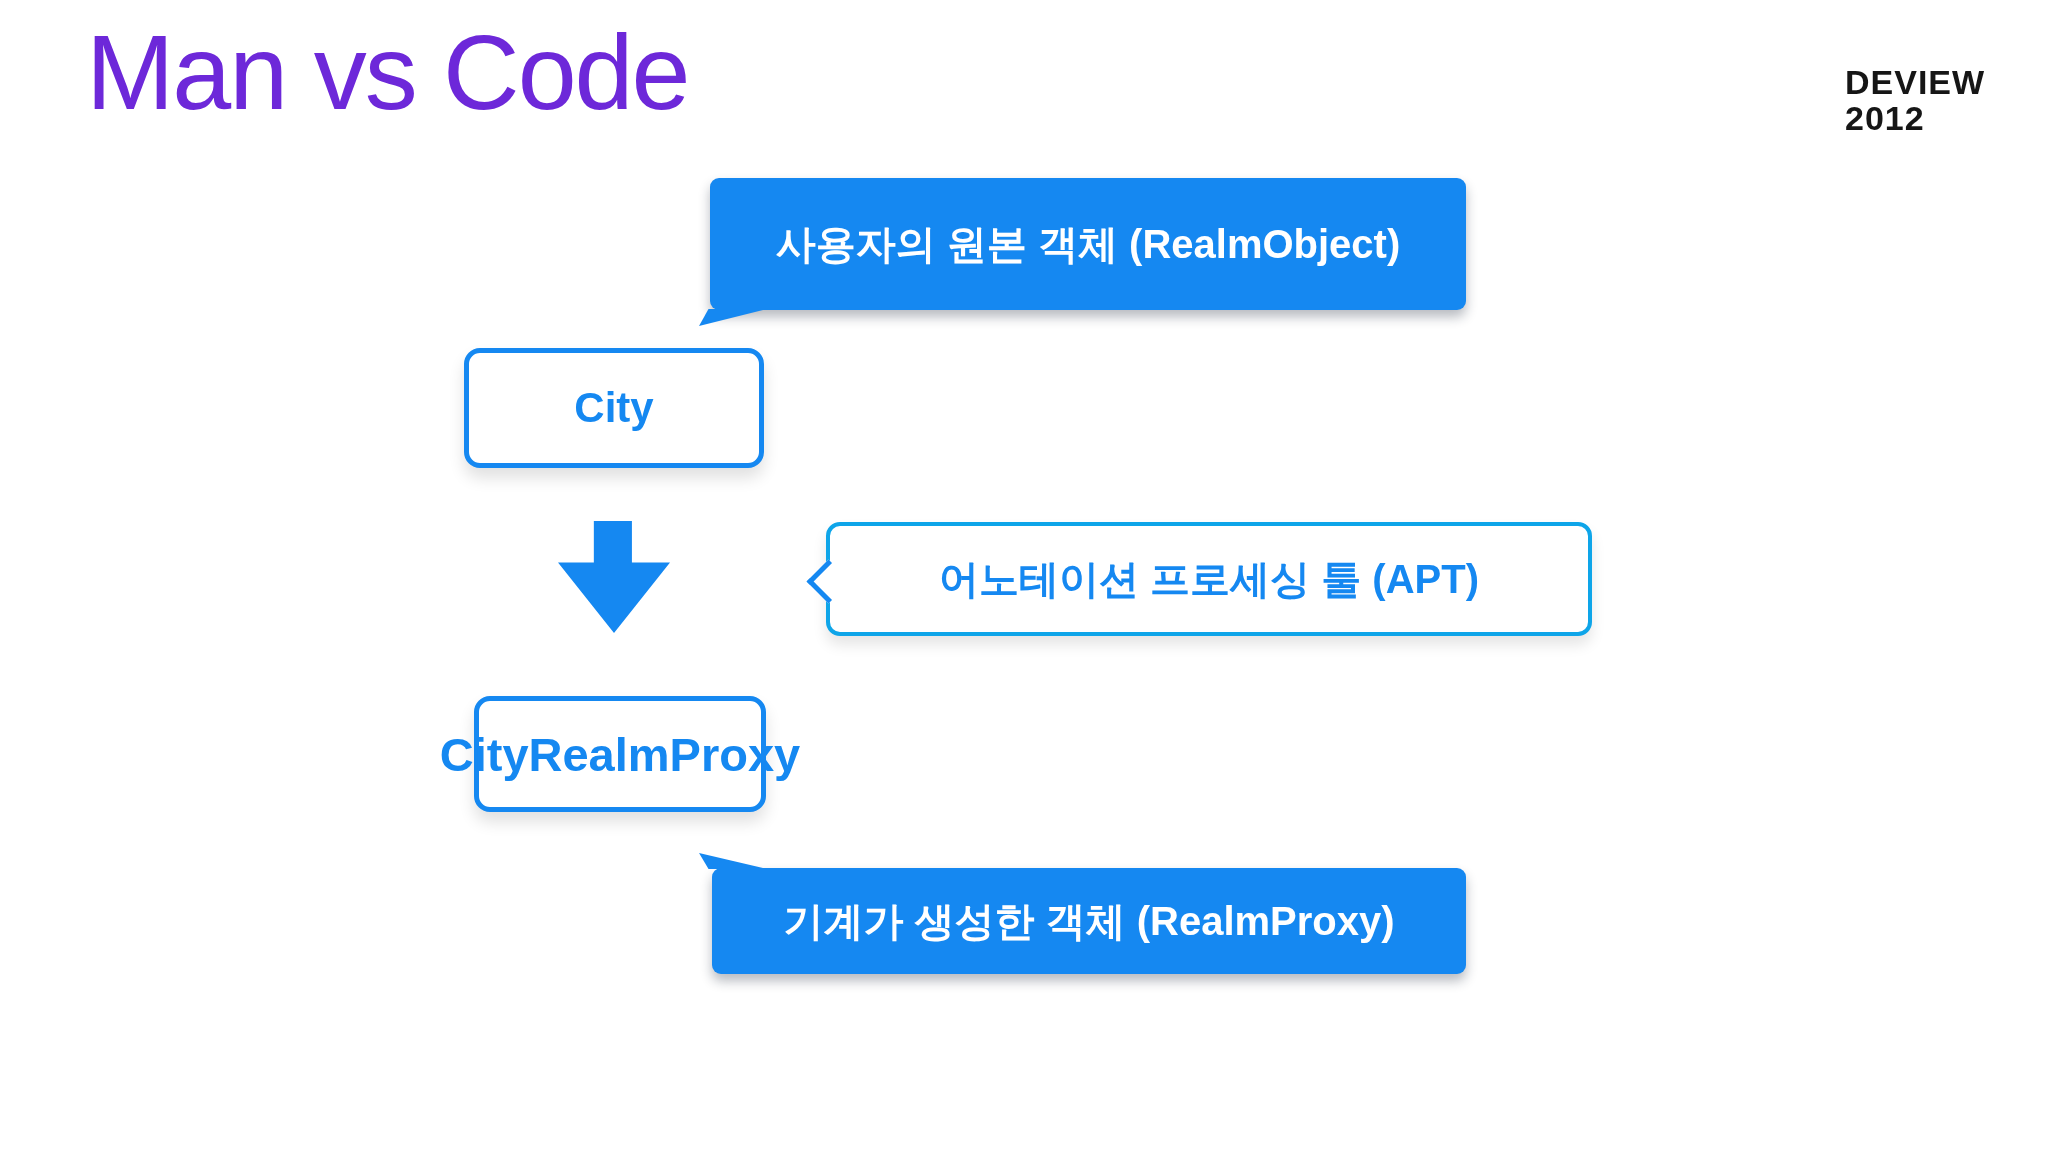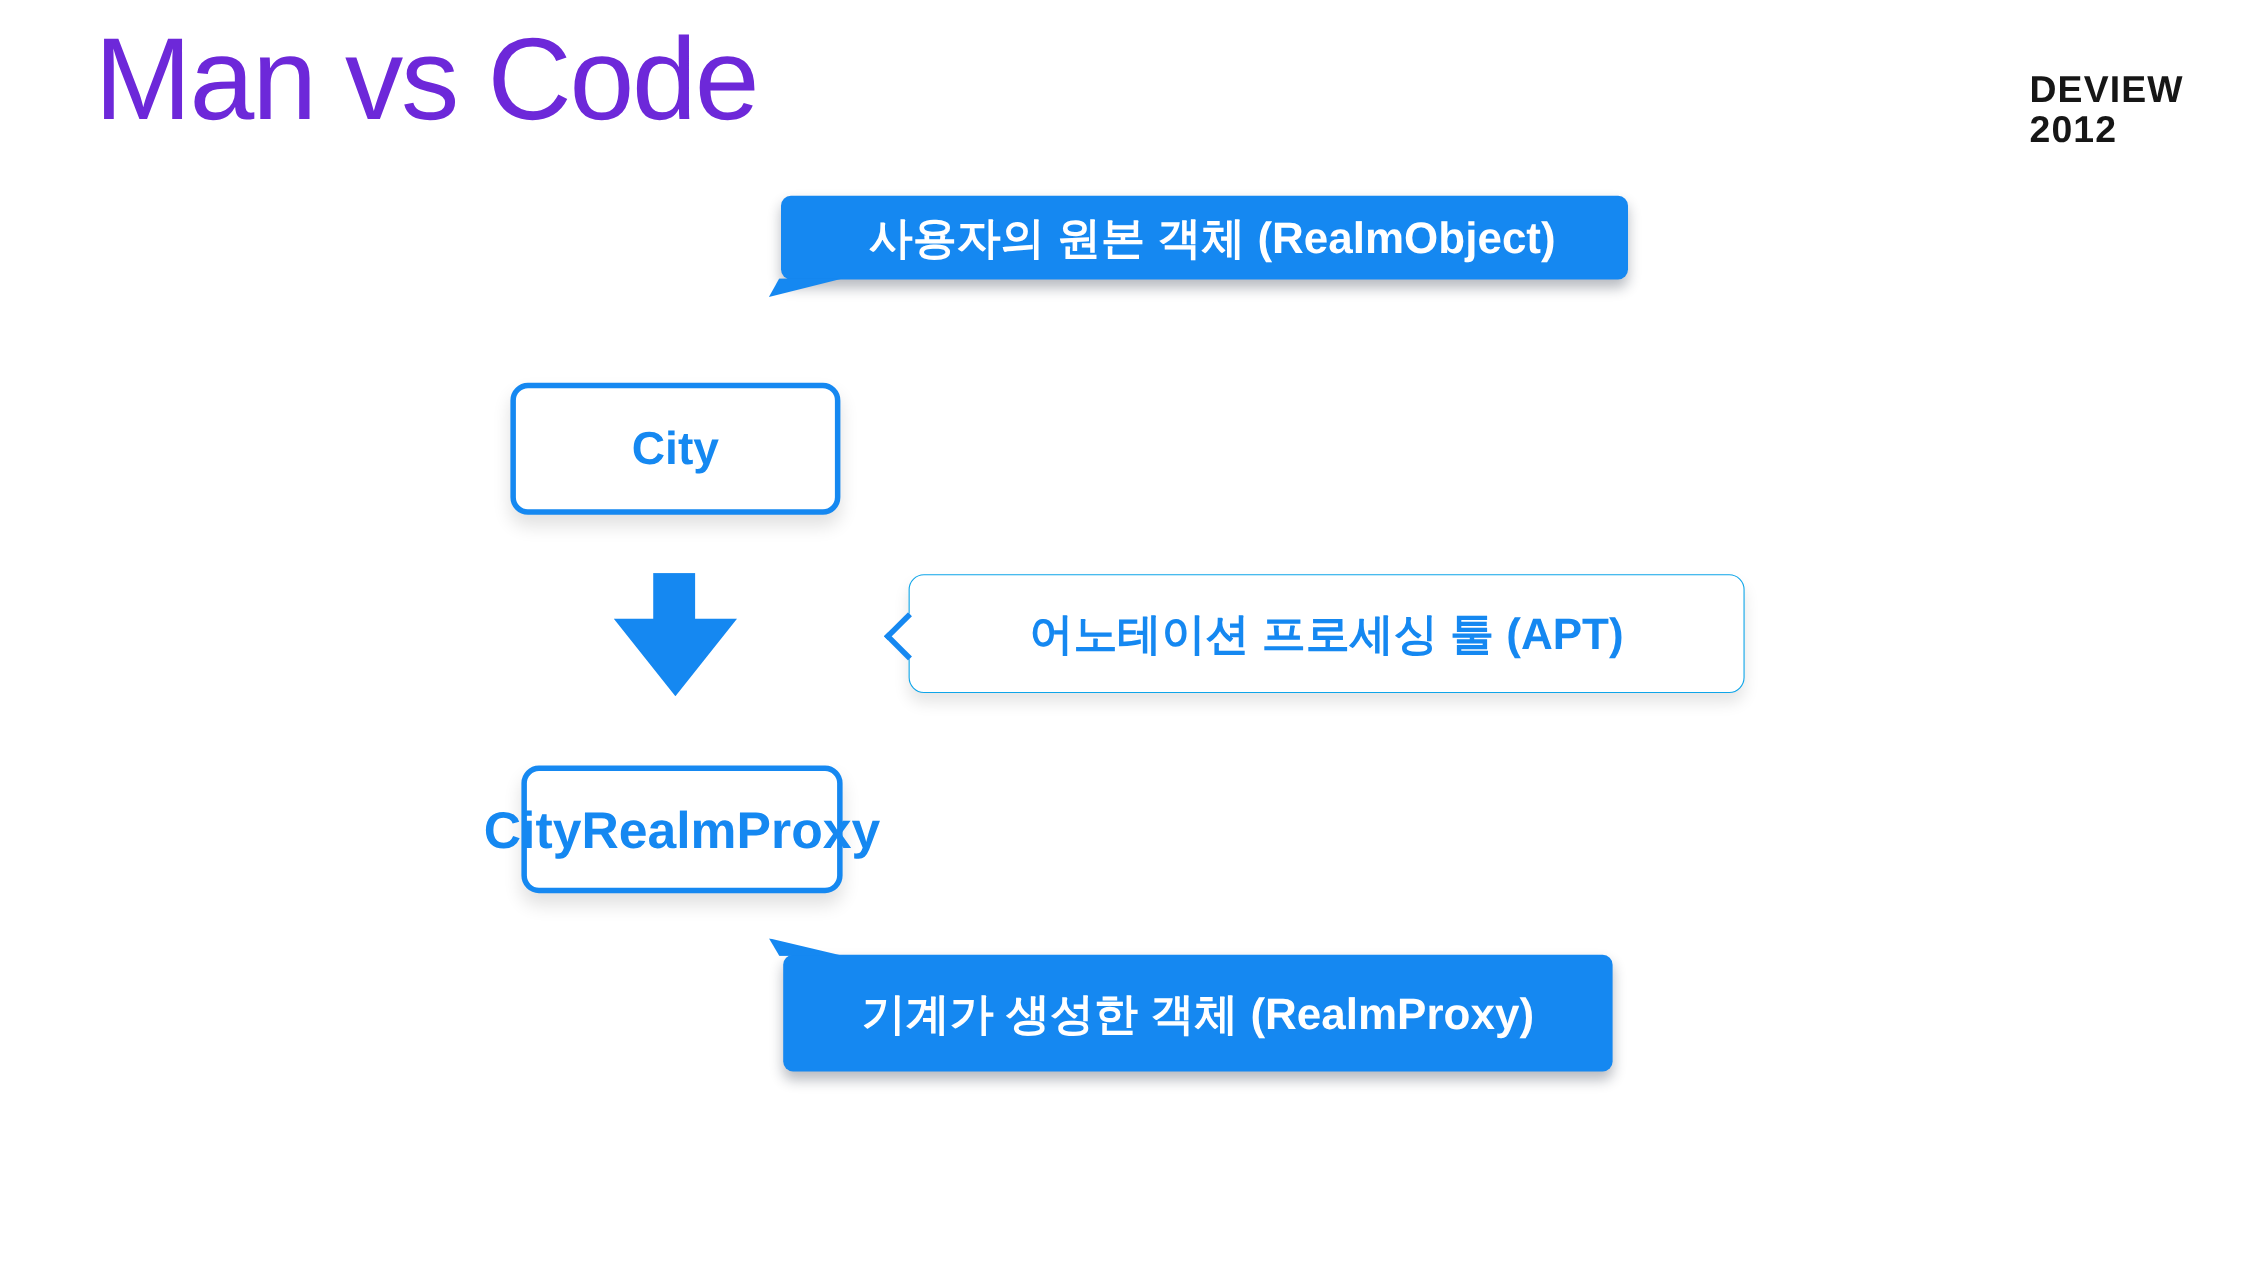--- a/index.html
+++ b/index.html
@@ -44,21 +44,21 @@
     background: #1588F1;
     border-radius: 9px;
     display: flex;
     align-items: center;
     justify-content: center;
     color: #ffffff;
     font-size: 40px;
     font-weight: 700;
     box-shadow: 0 7px 12px rgba(20, 30, 50, 0.30);
   }
-  .bubble-top    { left: 710px; top: 178px; width: 756px; height: 76px; padding-left: 14px; }
+  .bubble-top    { left: 710px; top: 178px; width: 756px; height: 132px; }
   .bubble-bottom { left: 712px; top: 868px; width: 754px; height: 106px; }
 
   .tail-down {
     position: absolute;
     left: -11px;
     bottom: -16px;
     width: 68px;
     height: 17px;
     background: #1588F1;
     clip-path: polygon(14% 0, 100% 0, 0 100%);
@@ -92,21 +92,21 @@
   .proxy-box { left: 474px; top: 696px; width: 282px; height: 106px; font-size: 47px; }
 
   
   .bubble-outline {
     position: absolute;
     left: 826px;
     top: 522px;
     width: 758px;
     height: 106px;
     background: #ffffff;
-    border: 1px solid #0ea5e9;
+    border: 4px solid #0ea5e9;
     border-radius: 14px;
     display: flex;
     align-items: center;
     justify-content: center;
     color: #1588F1;
     font-size: 40px;
     font-weight: 700;
     box-shadow: 0 9px 14px rgba(0, 0, 0, 0.10);
   }
   .tail-left {

